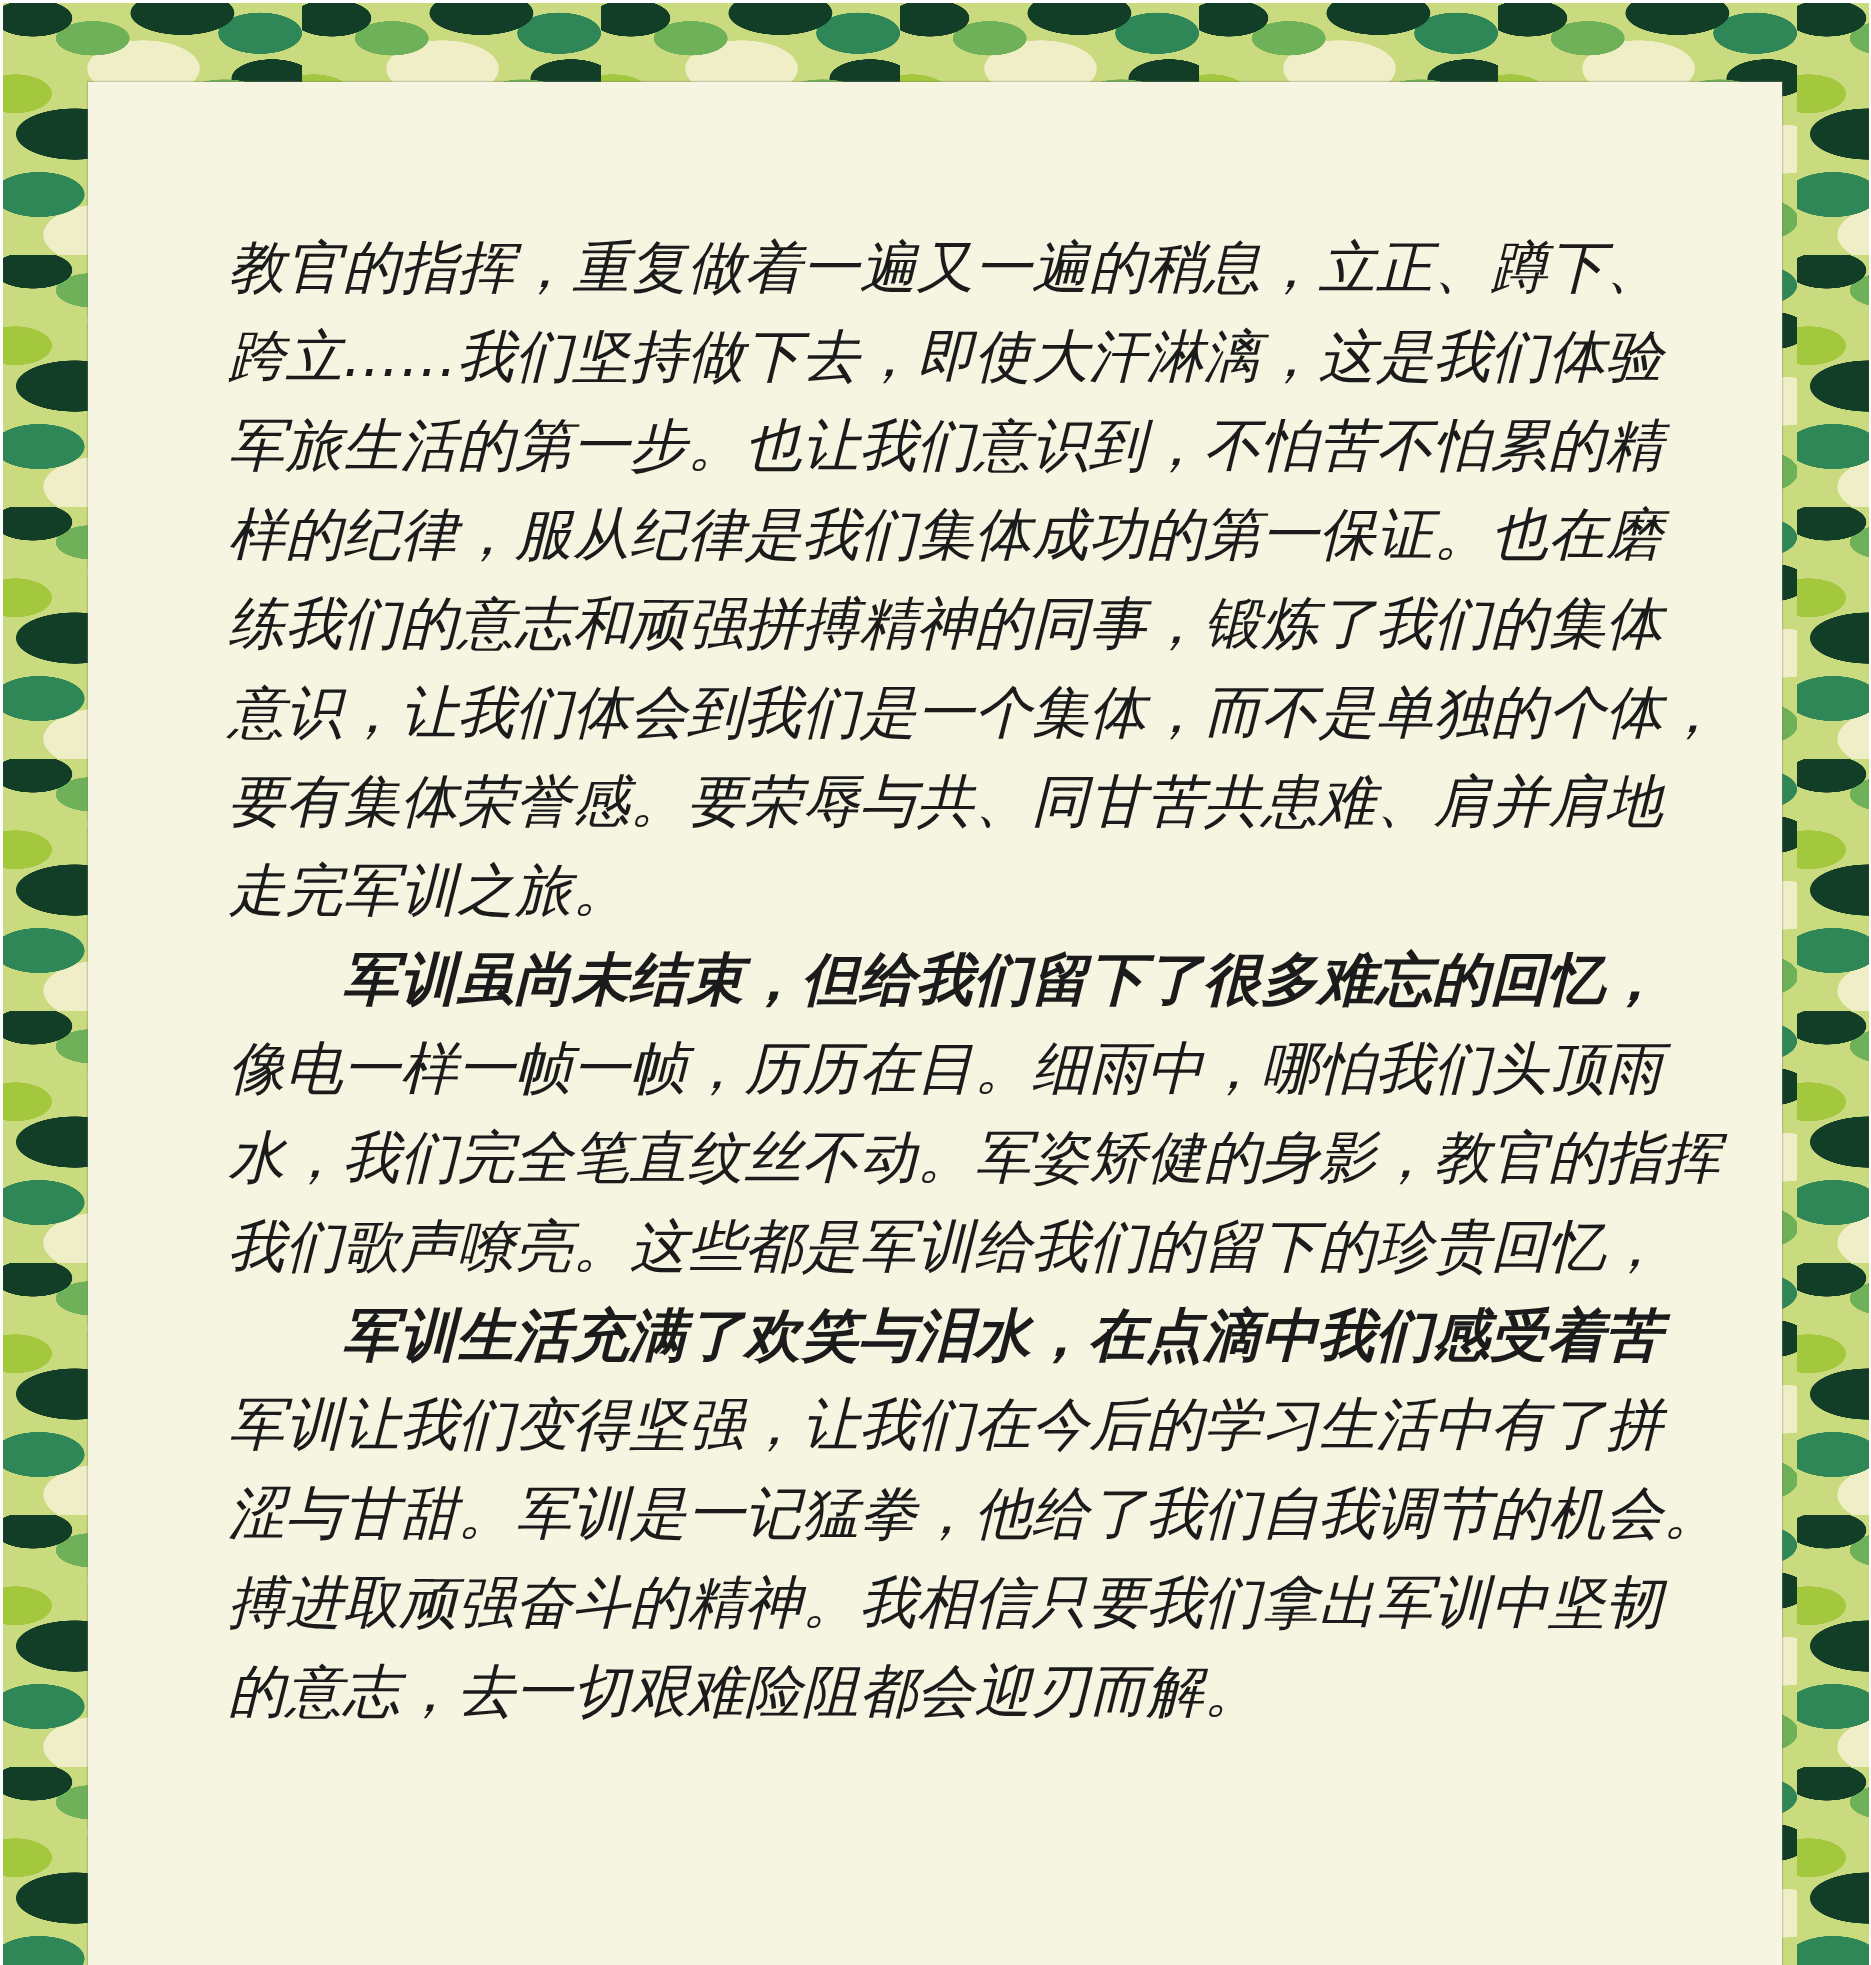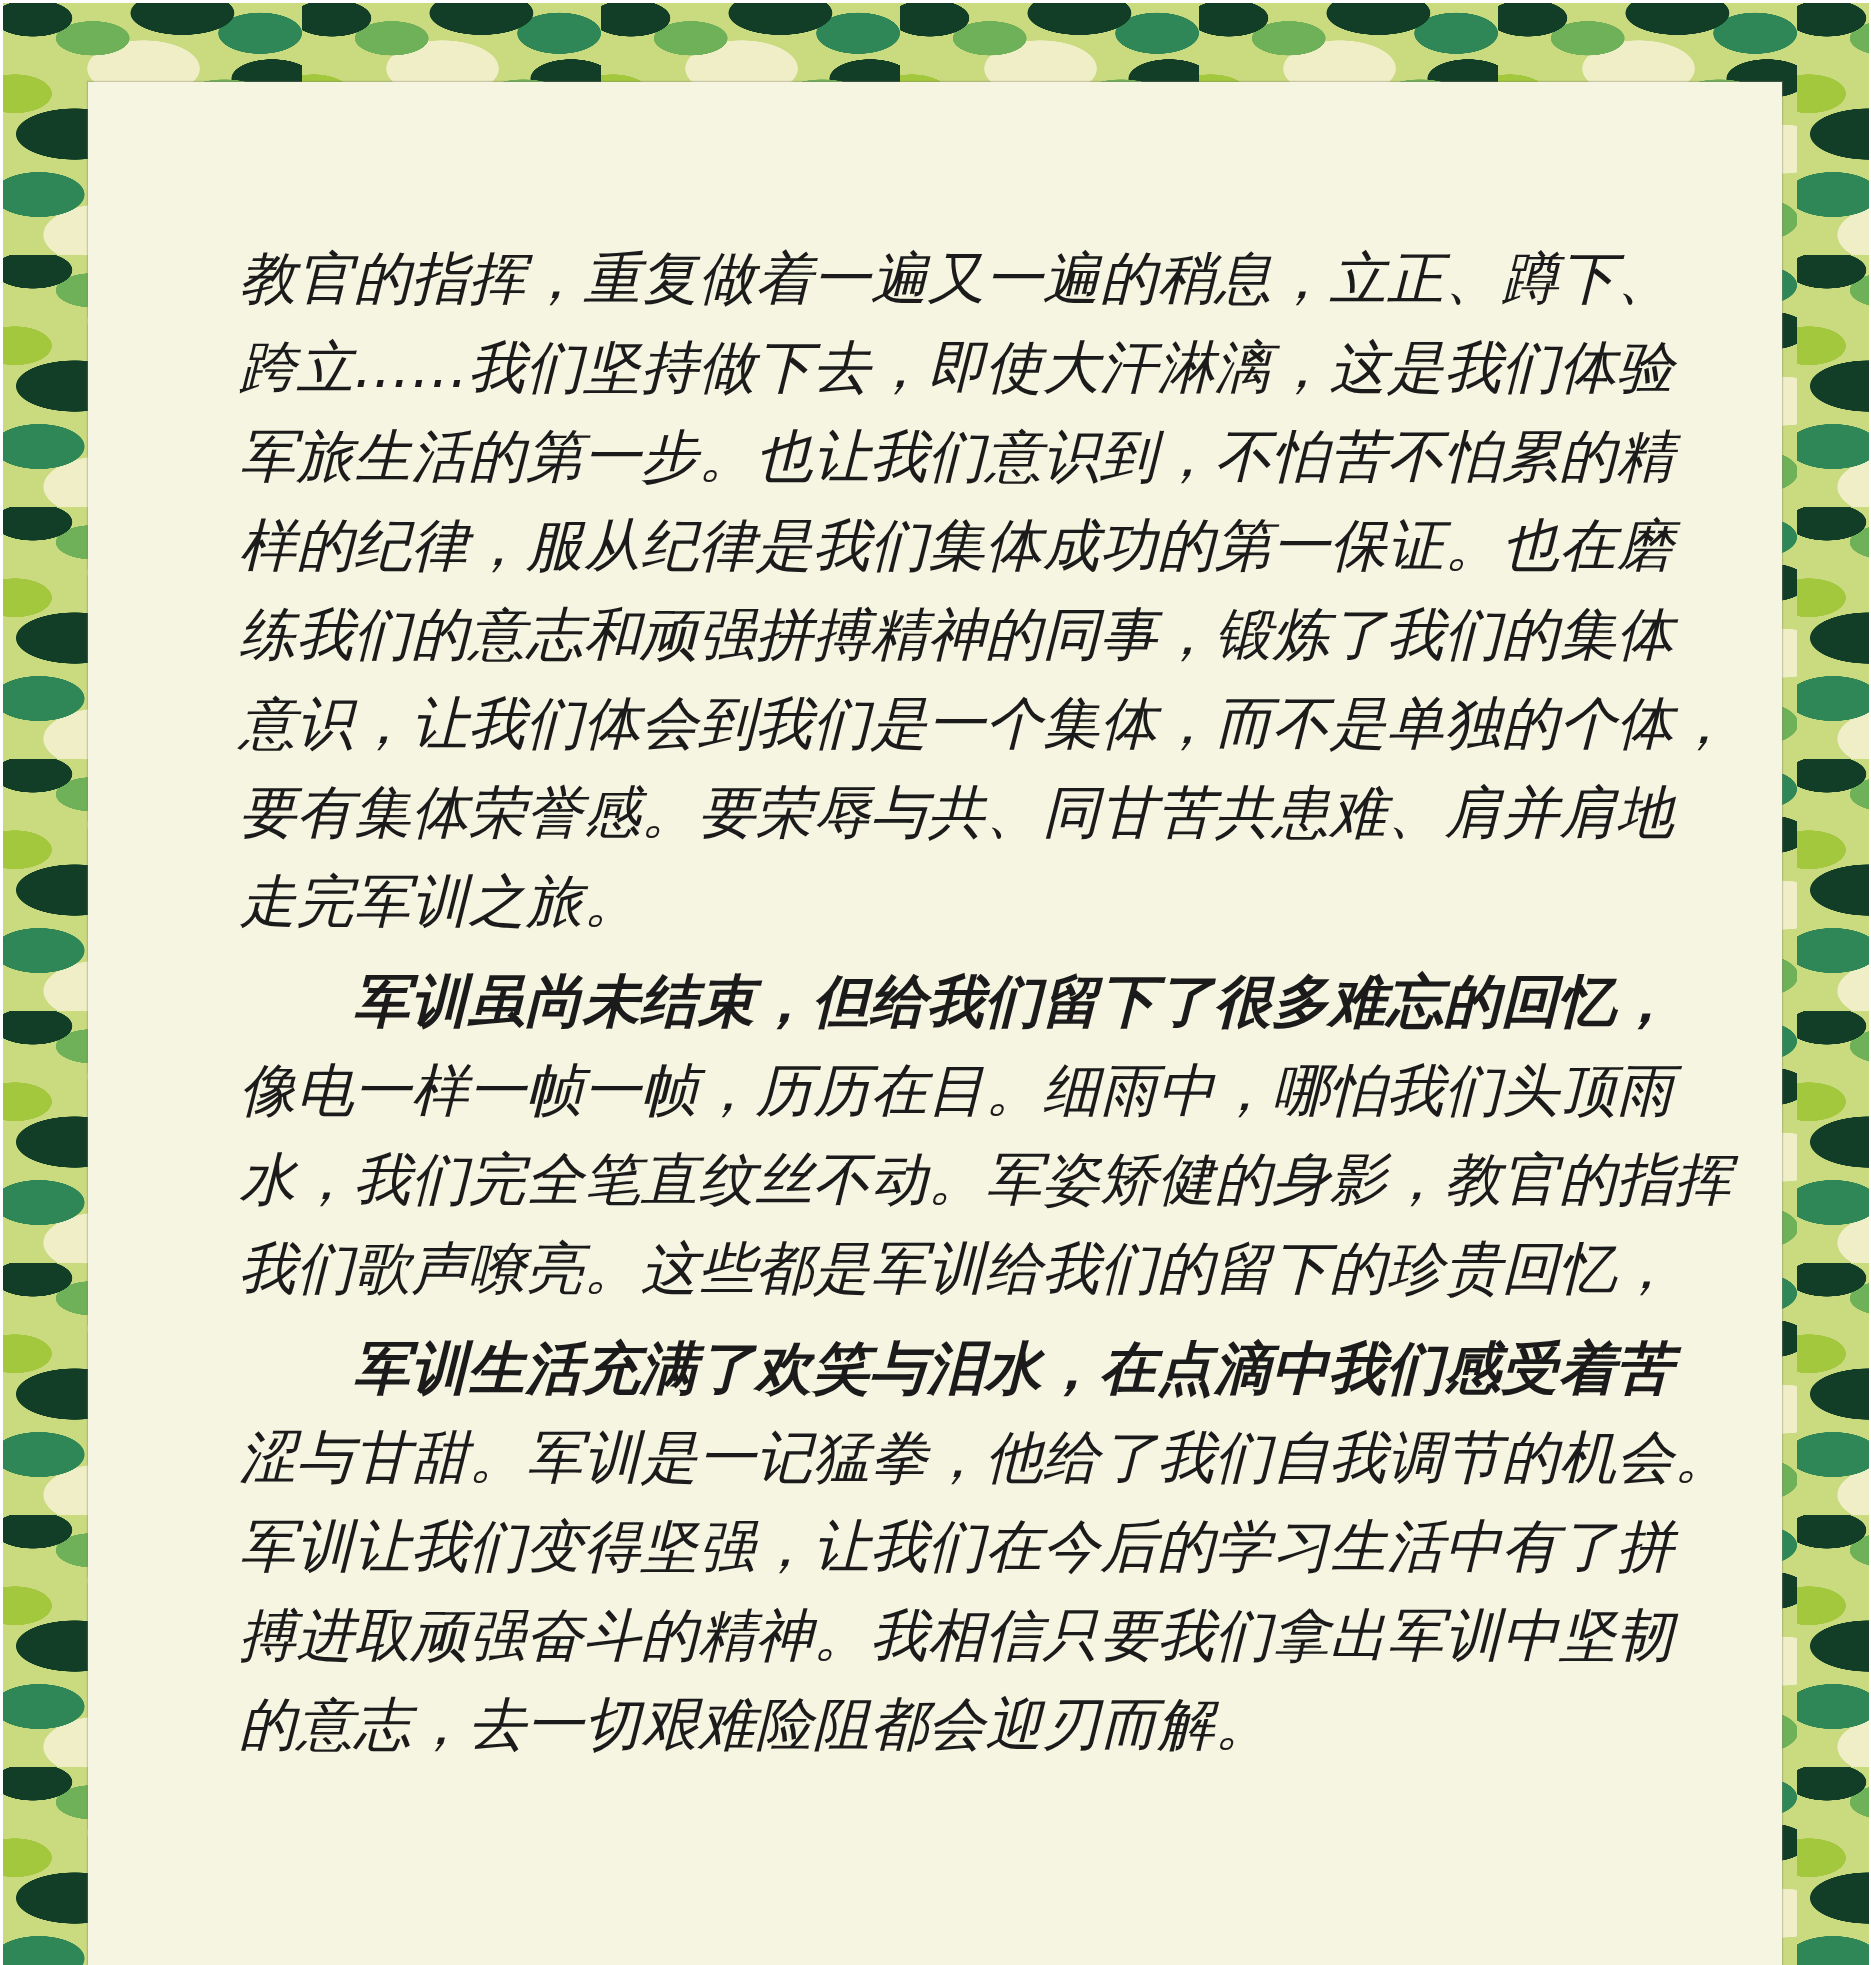--- a/index.html
+++ b/index.html
@@ -54,21 +54,21 @@
     box-sizing: border-box;
     width: 100%;
     height: 100%;
     padding: 141px 128px 0 140px;
     color: #1b1b1b;
     font-size: 57px;
     line-height: 89px;
     font-style: italic;
     letter-spacing: 0.4px;
   }
-  .para { margin: 11px; }
+  .para { margin: 0; }
   .line { white-space: nowrap; }
   .line.indent { text-indent: 114px; font-weight: bold; }
 </style>
 </head>
 <body>
 
 <div class="page">
   <div class="camo-border"></div>
   <div class="paper">
     <div class="content">
@@ -86,22 +86,22 @@
 
       <div class="para">
         <div class="line indent">军训虽尚未结束，但给我们留下了很多难忘的回忆，</div>
         <div class="line">像电一样一帧一帧，历历在目。细雨中，哪怕我们头顶雨</div>
         <div class="line">水，我们完全笔直纹丝不动。军姿矫健的身影，教官的指挥</div>
         <div class="line">我们歌声嘹亮。这些都是军训给我们的留下的珍贵回忆，</div>
       </div>
 
       <div class="para">
         <div class="line indent">军训生活充满了欢笑与泪水，在点滴中我们感受着苦</div>
+        <div class="line">军训让我们变得坚强，让我们在今后的学习生活中有了拼</div>
         <div class="line">涩与甘甜。军训是一记猛拳，他给了我们自我调节的机会。</div>
-        <div class="line">军训让我们变得坚强，让我们在今后的学习生活中有了拼</div>
         <div class="line">搏进取顽强奋斗的精神。我相信只要我们拿出军训中坚韧</div>
         <div class="line">的意志，去一切艰难险阻都会迎刃而解。</div>
       </div>
 
     </div>
   </div>
 </div>
 
 
 </body></html>

